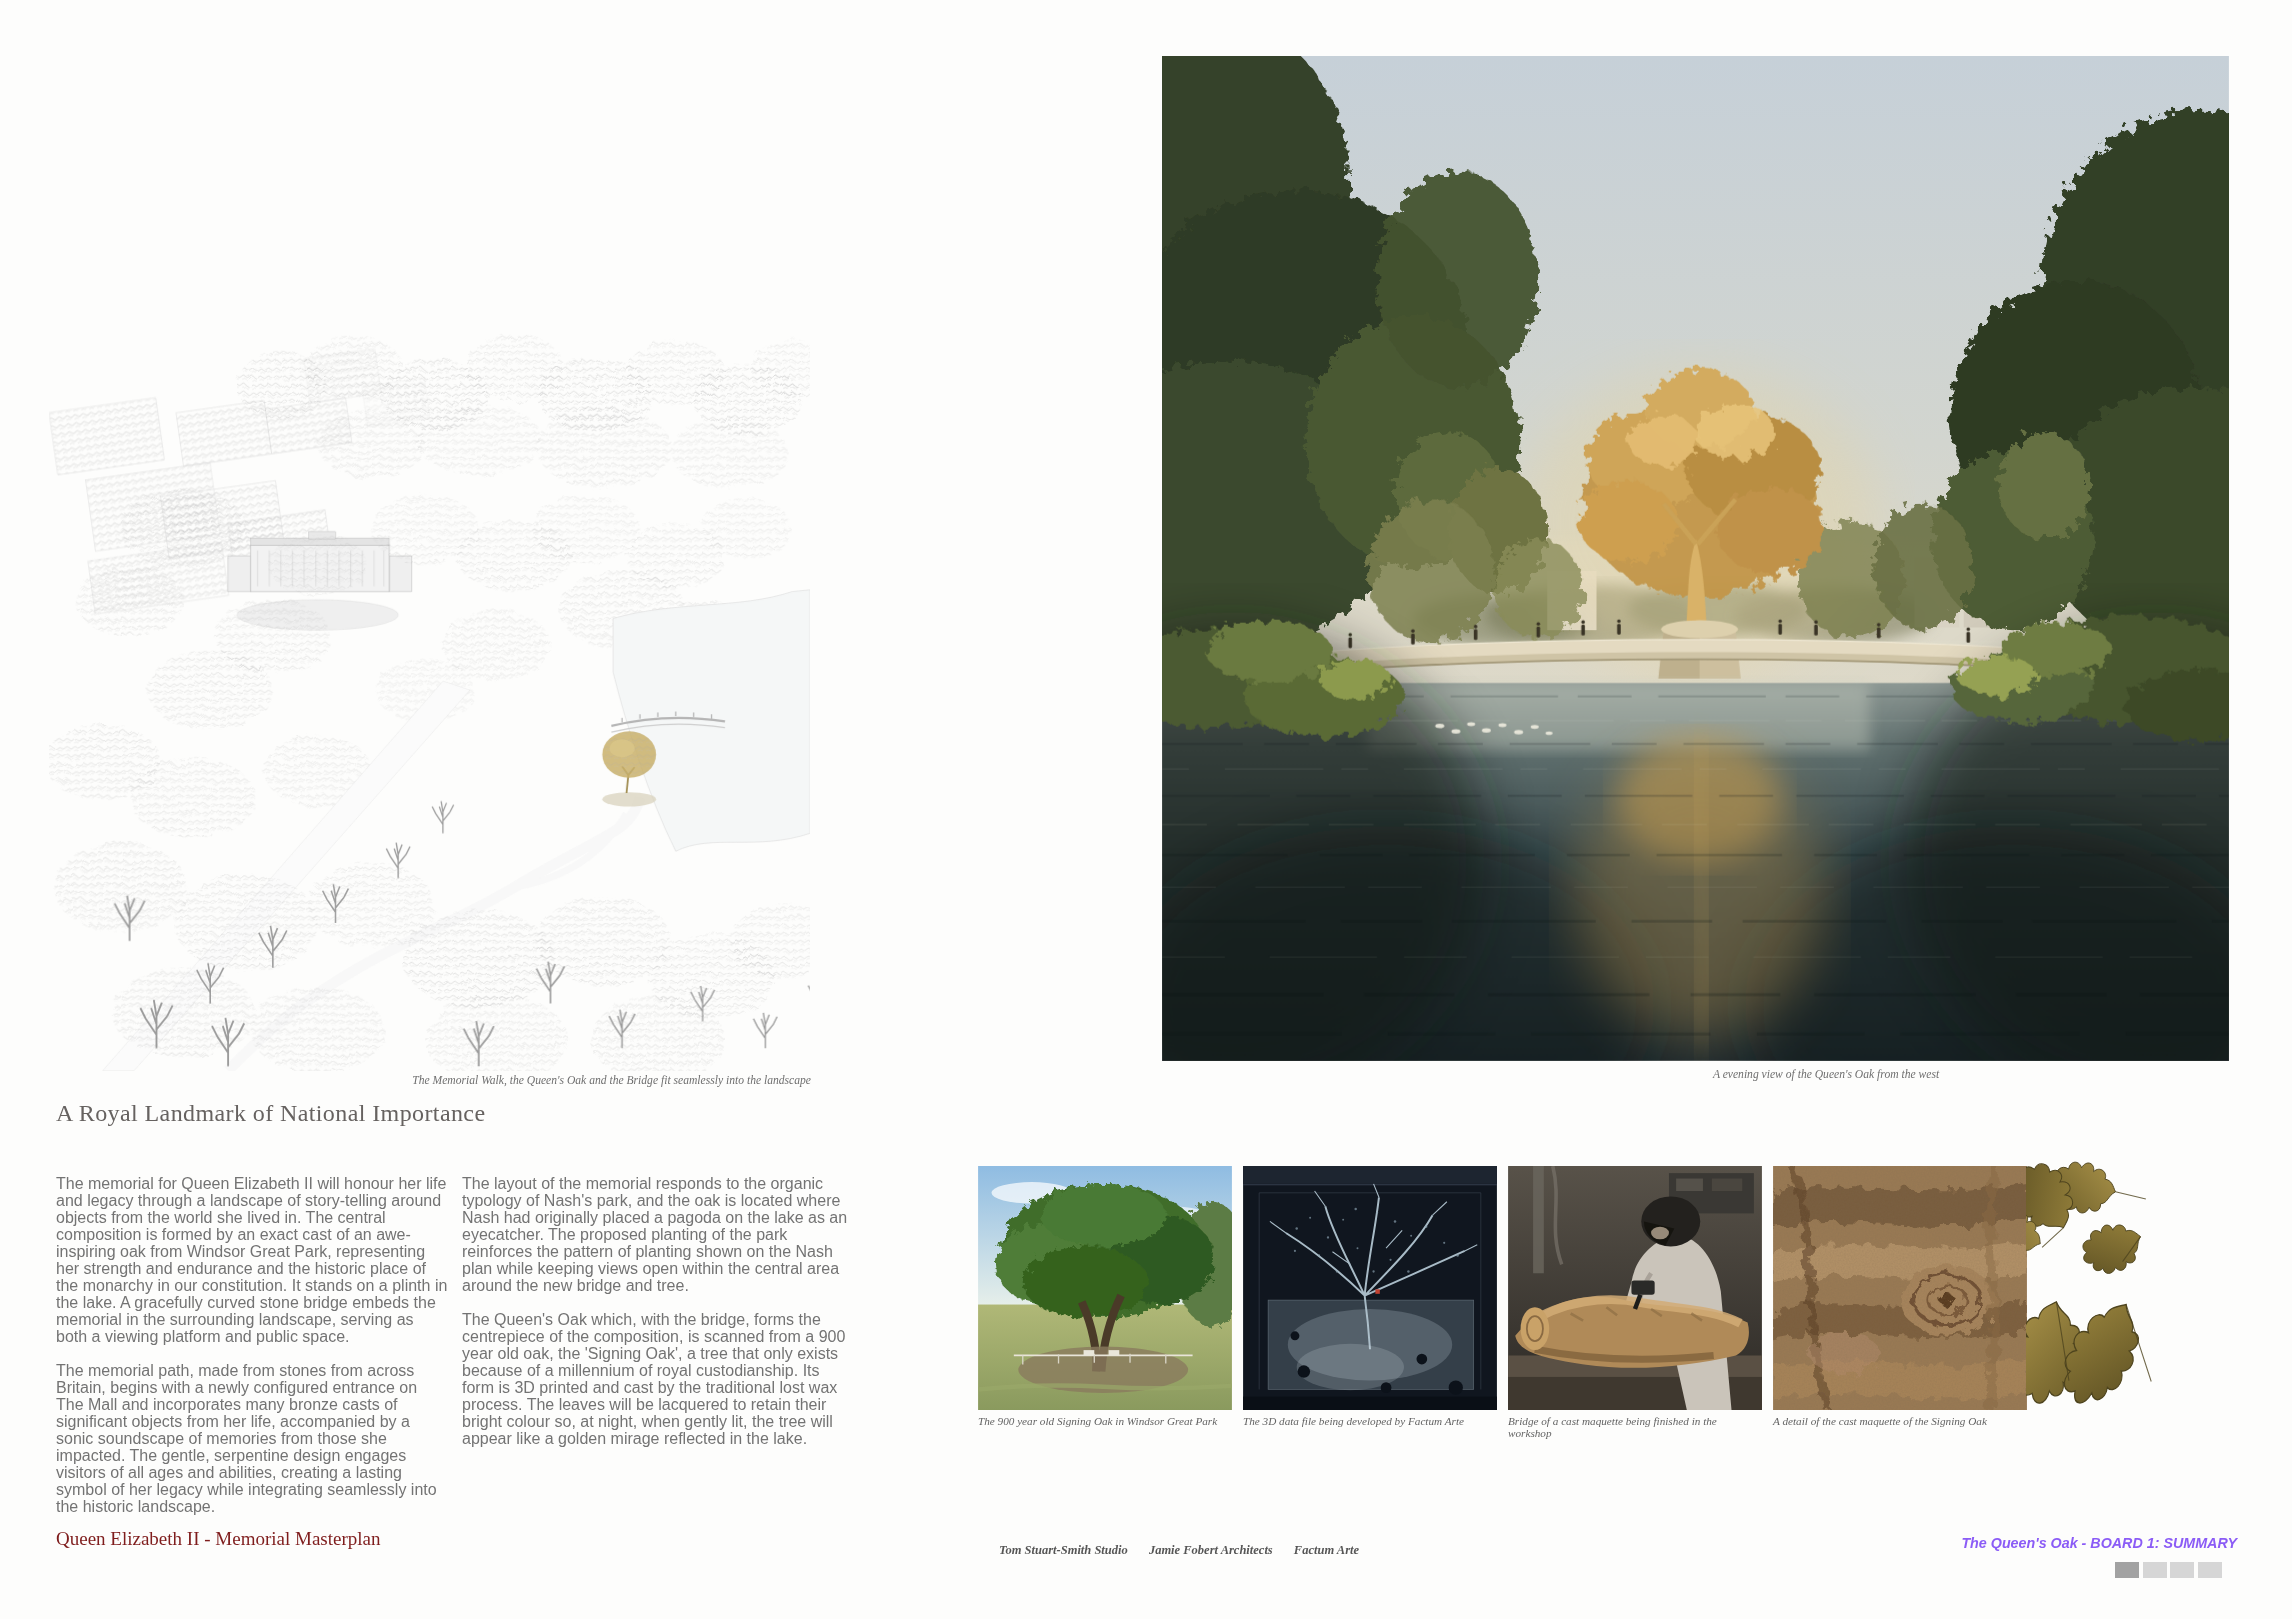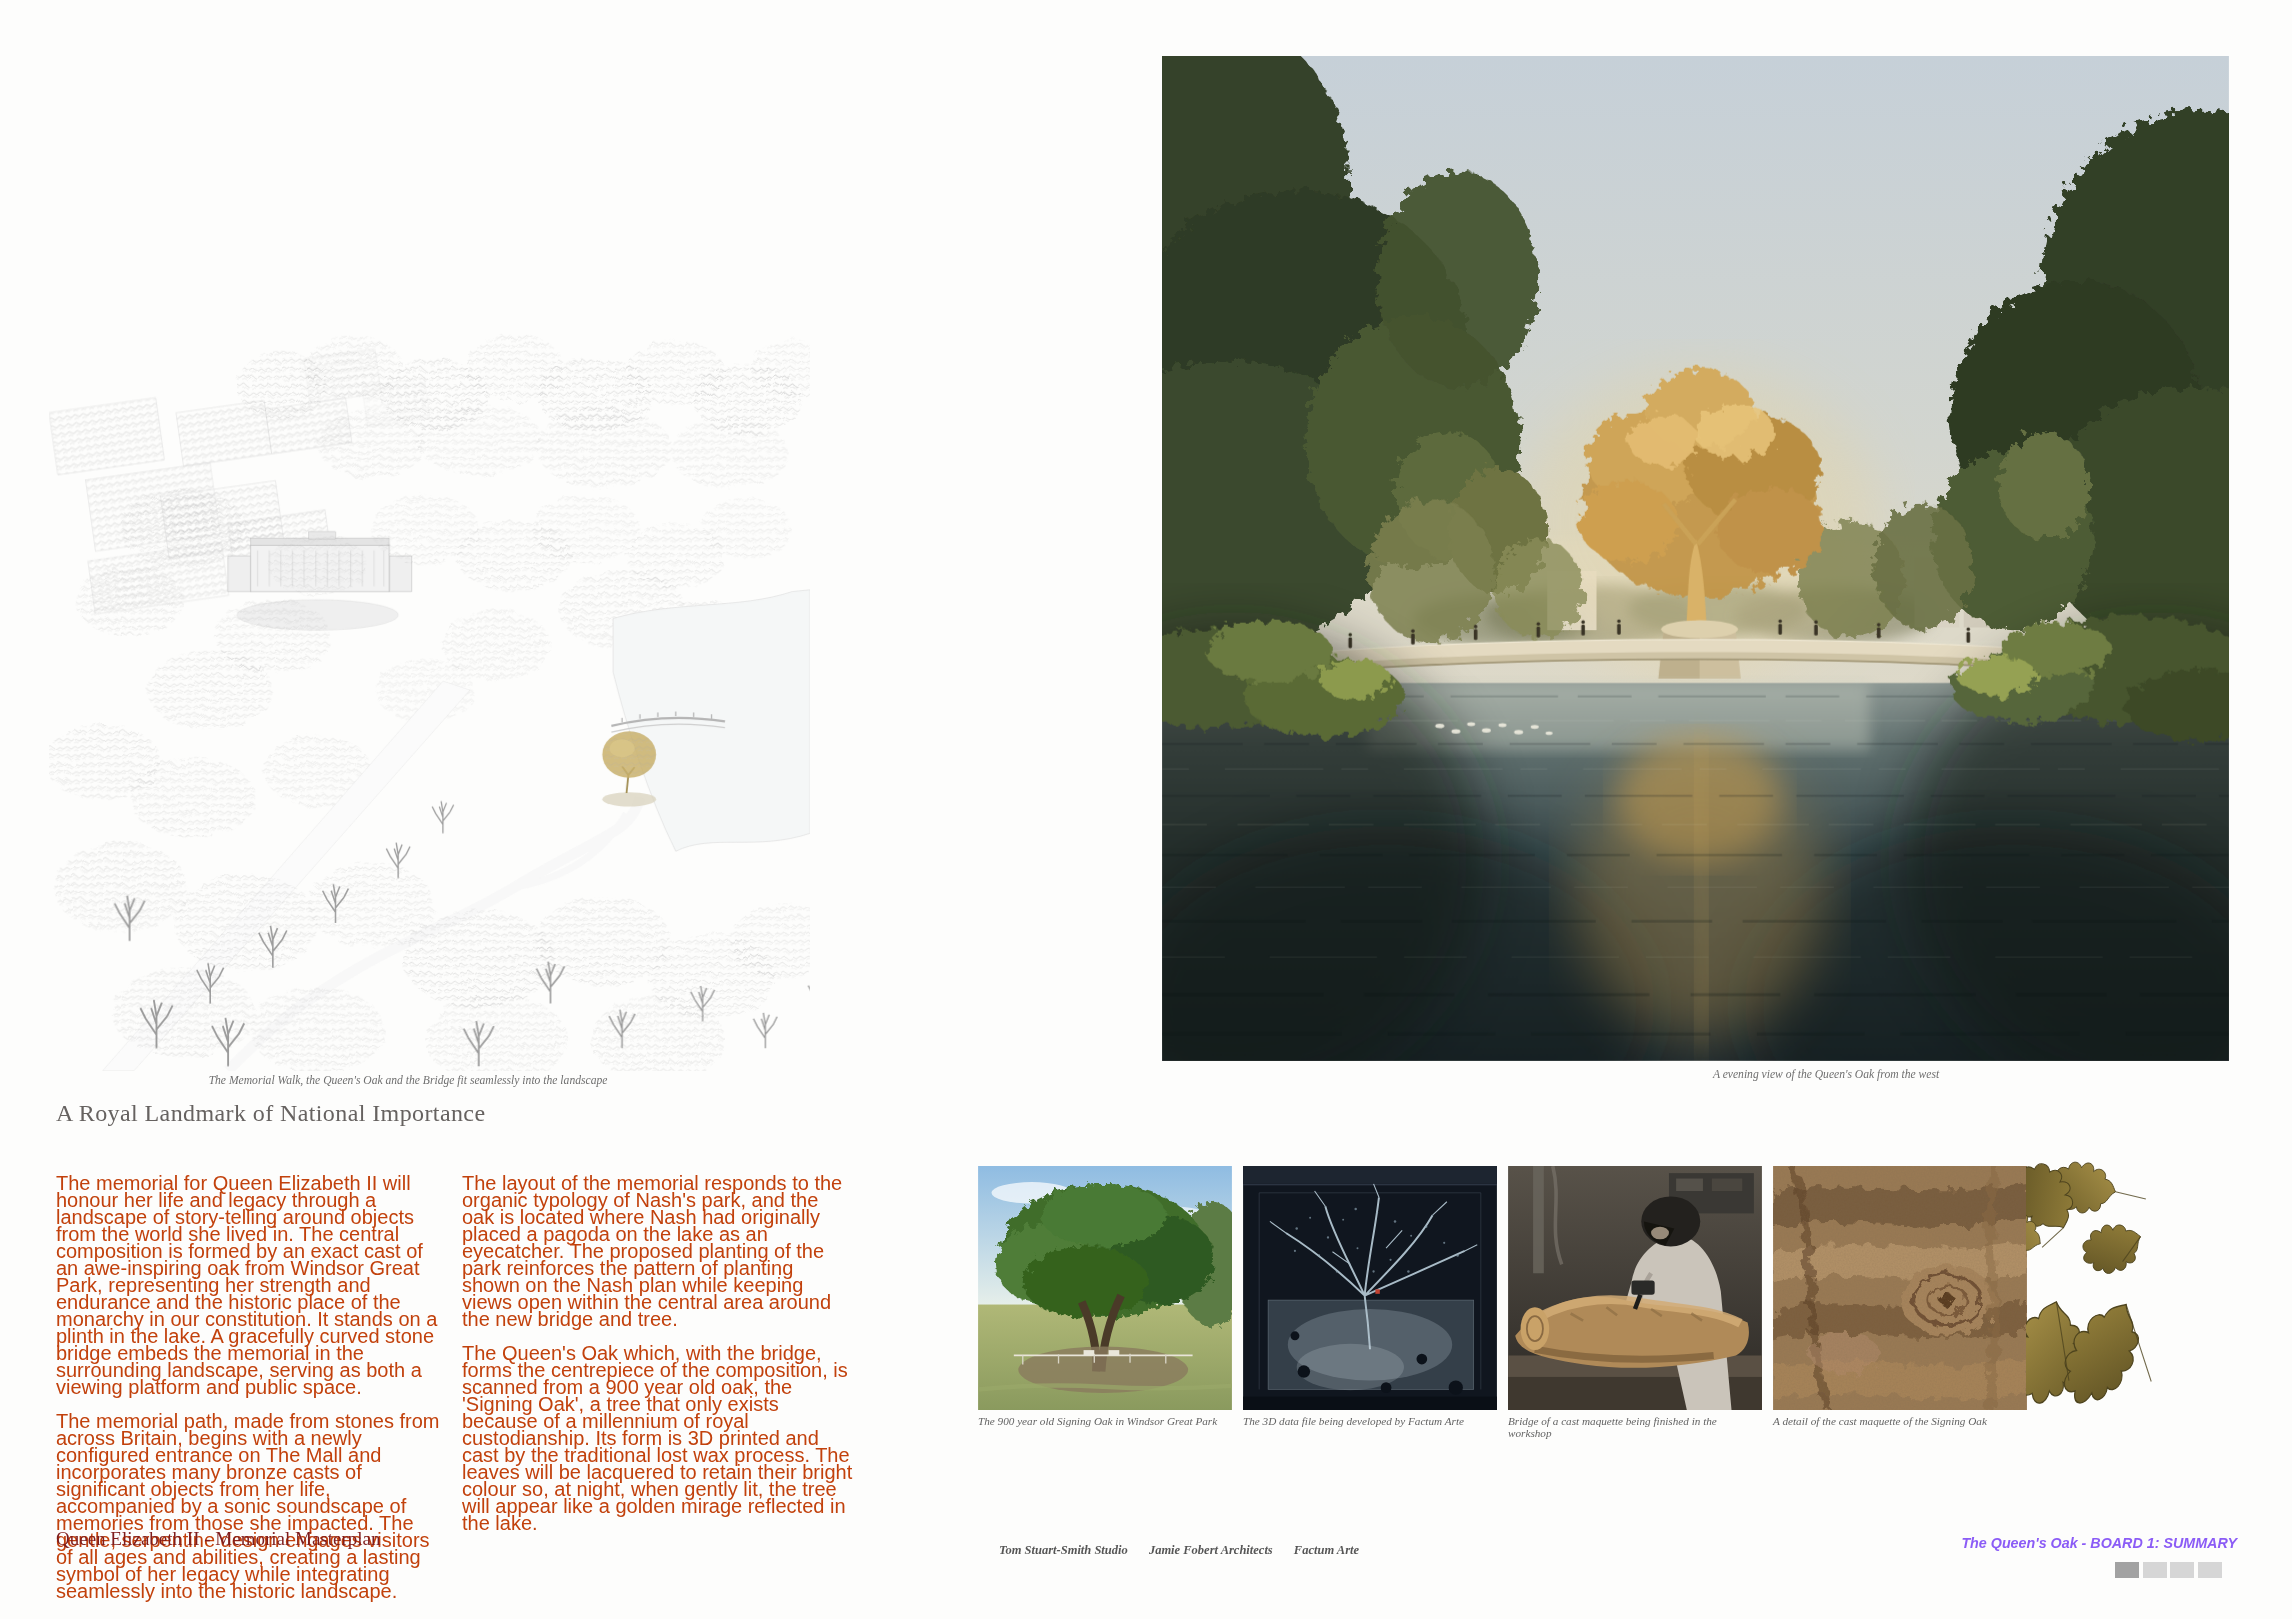--- a/index.html
+++ b/index.html
@@ -7,32 +7,32 @@
   .page {
     position:relative; width:2293px; height:1619px;
     background:#fdfdfc; overflow:hidden;
     font-family:"Liberation Sans", sans-serif;
   }
   .abs { position:absolute; }
 
   
   .sketch { left:49px; top:260px; width:761px; height:811px; }
   .sketch-caption {
-    right:1482px; top:1074px; width:806px; text-align:center;
+    right:1482px; top:1074px; width:806px; text-align:right;
     font-family:"Liberation Serif", serif; font-style:italic;
     font-size:11.6px; color:#6f6f6f;
   }
 
   
   .heading {
     left:56px; top:1100px; width:806px;
     font-family:"Liberation Serif", serif; font-weight:400;
     font-size:24px; letter-spacing:0.4px; color:#666260;
   }
-  .col { top:1175px; width:392px; font-size:20px; line-height:17px; color:#c2410c; }
+  .col { top:1175px; width:392px; font-size:16px; line-height:17px; color:#737373; }
   .col-1 { left:56px; }
   .col-2 { left:462px; }
   .col p { margin-bottom:17px; }
 
   
   .render { left:1162px; top:56px; width:1067px; height:1005px; }
   .render-caption {
     right:64px; top:1068px; width:806px; text-align:center;
     font-family:"Liberation Serif", serif; font-style:italic;
     font-size:11.6px; color:#6f6f6f;

